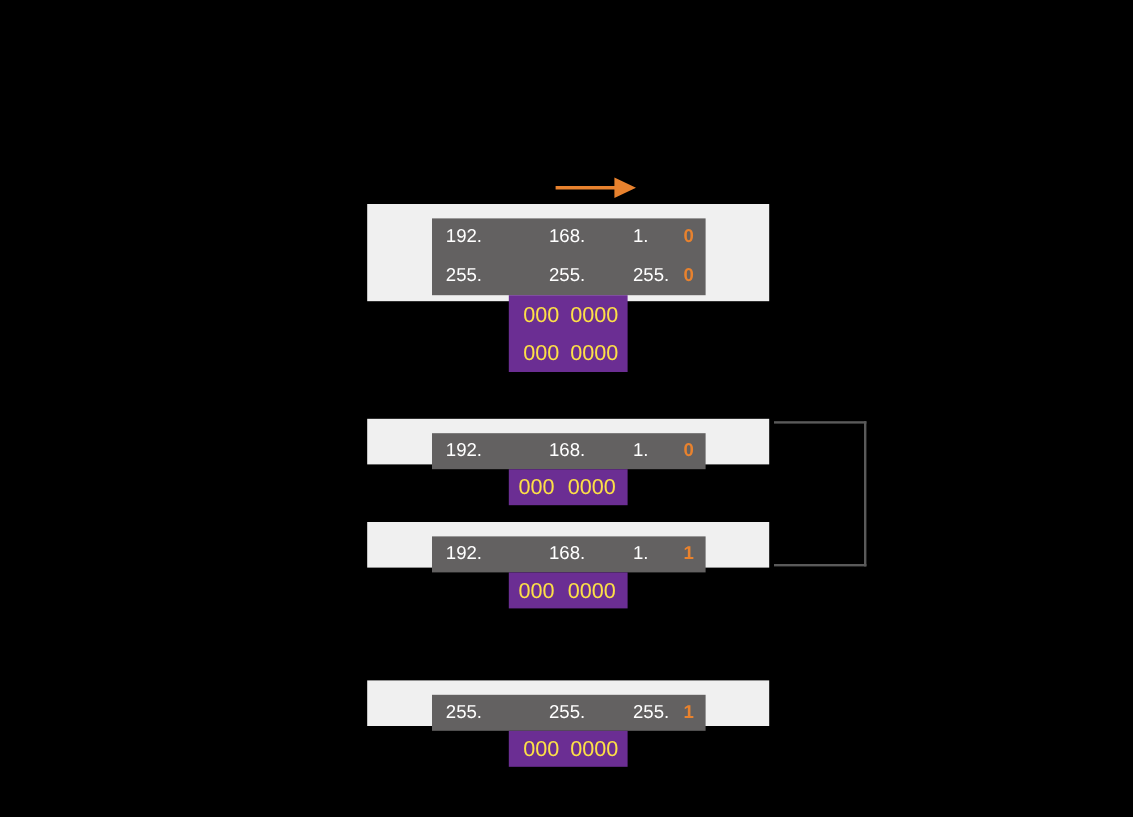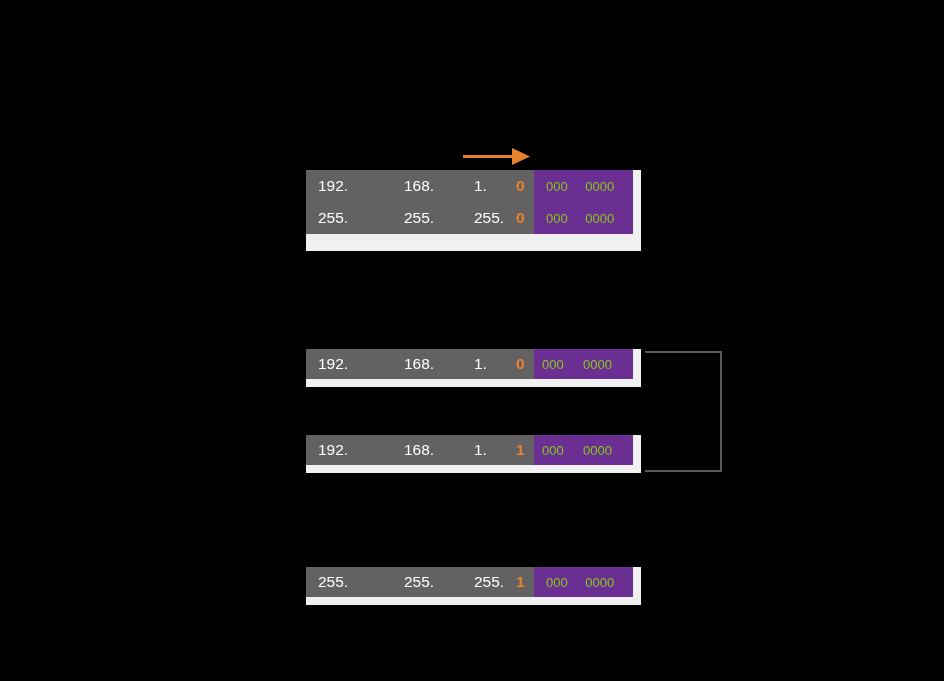--- a/index.html
+++ b/index.html
@@ -13,24 +13,24 @@
     position: relative;
     overflow: hidden;
     font-family: "Liberation Sans", "DejaVu Sans", sans-serif;
   }
 
   
   .addr-block {
     position: absolute;
     box-sizing: border-box;
     background: #f0f0f0;            
-    padding: 0;
-    display: flex;
-    flex-direction: row;
-    align-items: flex-start;
+    padding: 12px;
+    display: flex;
+    flex-direction: column;
+    align-items: center;
   }
   .addr-left {
     background: #636161;
     display: flex;
     flex-direction: column;
     justify-content: center;
     box-sizing: border-box;
   }
   .addr-right {
     background: #6b2e93;
@@ -71,22 +71,22 @@
   .octet.o4 span {
     position: absolute;
     left: -8px;
     top: -8px;
     color: #e8822e;
     font-weight: bold;
     font-size: 15.5px;
   }
 
   .hostgrp {
-    color: #84cc16;
-    font-size: 13px;
+    color: #fde047;
+    font-size: 18px;
     line-height: 1;
     white-space: nowrap;
   }
   .hostgrp.h1 { padding-left: 12px; width: 46px; }
   .hostgrp.h2 { width: 56px; }
 
   
   .arrow-wrap {
     position: absolute;
     left: 460px;

